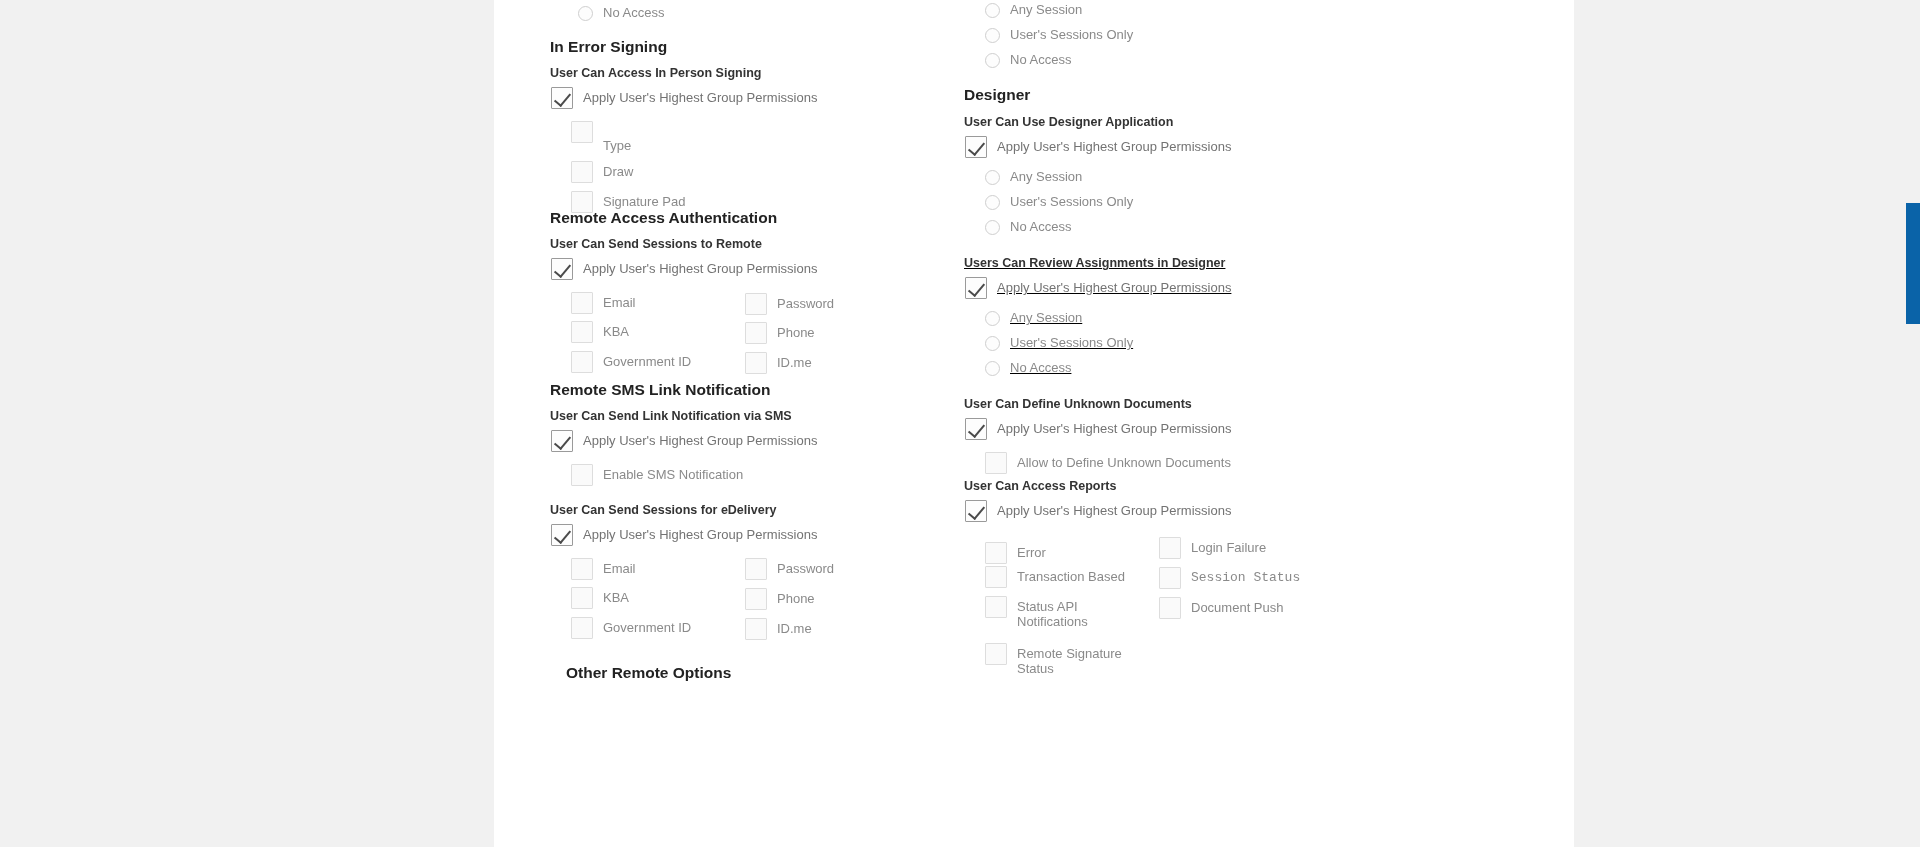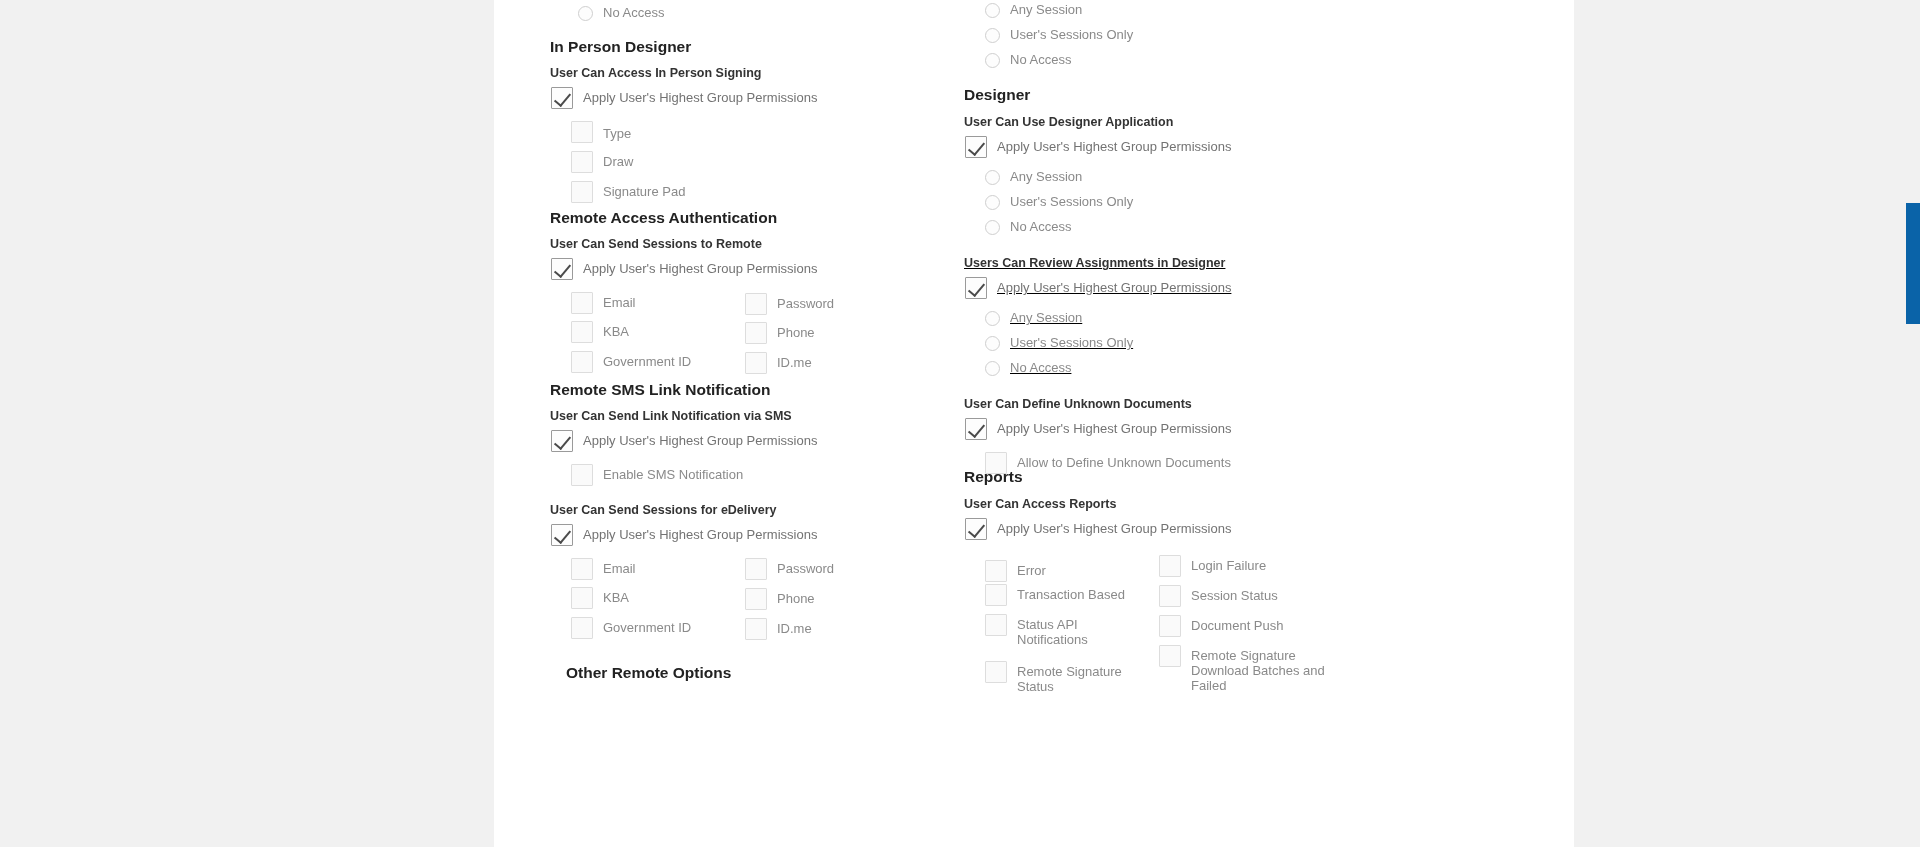--- a/index.html
+++ b/index.html
@@ -107,30 +107,30 @@
   <div class="content-panel">
 
     <div class="col col-left">
 
       <div class="opt-row" style="position:absolute; left:28px; top:5px;">
         <span class="radio"></span>
         <span class="opt-label dim">No Access</span>
       </div>
 
       <div style="position:absolute; left:0; top:38px;">
-        <div class="section-title">In Person Designer</div>
+        <div class="section-title">In Error Signing</div>
         <div class="field-label" style="margin-top:10px;">User Can Access In Person Signing</div>
         <div class="opt-row" style="margin-top:7px; margin-left:1px;">
           <span class="cbox checked"></span>
           <span class="opt-label strong" style="margin-top:3px;">Apply User's Highest Group Permissions</span>
         </div>
         <div style="margin-top:12px; margin-left:21px;">
           <div class="opt-row" style="margin-bottom:8px;">
             <span class="cbox disabled"></span>
-            <span class="opt-label dim" style="margin-top:5px;">Type</span>
+            <span class="opt-label dim" style="margin-top:17px;">Type</span>
           </div>
           <div class="opt-row" style="margin-bottom:8px;">
             <span class="cbox disabled"></span>
             <span class="opt-label dim" style="margin-top:3px;">Draw</span>
           </div>
           <div class="opt-row">
             <span class="cbox disabled"></span>
             <span class="opt-label dim" style="margin-top:3px;text-align:center;">Signature Pad</span>
           </div>
         </div>
@@ -299,21 +299,20 @@
           <div style="margin-top:12px; margin-left:21px;">
             <div class="opt-row">
               <span class="cbox disabled"></span>
               <span class="opt-label dim" style="margin-top:3px;">Allow to Define Unknown Documents</span>
             </div>
           </div>
         </div>
       </div>
 
       <div style="position:absolute; left:0; top:468px;">
-        <div class="section-title">Reports</div>
         <div class="field-label" style="margin-top:11px;">User Can Access Reports</div>
         <div class="opt-row" style="margin-top:7px; margin-left:1px;">
           <span class="cbox checked"></span>
           <span class="opt-label strong" style="margin-top:3px;">Apply User's Highest Group Permissions</span>
         </div>
 
         <div style="position:relative; margin-top:14px; margin-left:21px; width:420px; height:130px;">
 
           <div class="opt-row" style="position:absolute; left:0; top:6px; width:165px;">
             <span class="cbox disabled"></span>
@@ -331,29 +330,25 @@
             <span class="cbox disabled"></span>
             <span class="opt-label dim" style="margin-top:3px;">Remote Signature Status</span>
           </div>
 
           <div class="opt-row" style="position:absolute; left:174px; top:1px; width:180px;">
             <span class="cbox disabled"></span>
             <span class="opt-label dim" style="margin-top:3px;">Login Failure</span>
           </div>
           <div class="opt-row" style="position:absolute; left:174px; top:31px; width:180px;">
             <span class="cbox disabled"></span>
-            <span class="opt-label dim" style="margin-top:3px;">Session Status</span>
+            <span class="opt-label dim" style="margin-top:3px;font-family:Liberation Mono, monospace;">Session Status</span>
           </div>
           <div class="opt-row" style="position:absolute; left:174px; top:61px; width:180px;">
             <span class="cbox disabled"></span>
             <span class="opt-label dim" style="margin-top:3px;">Document Push</span>
-          </div>
-          <div class="opt-row" style="position:absolute; left:174px; top:91px; width:190px;">
-            <span class="cbox disabled"></span>
-            <span class="opt-label dim" style="margin-top:3px;">Remote Signature Download Batches and Failed</span>
           </div>
         </div>
       </div>
 
     </div>
 
   </div>
 
   <div class="blue-tab"></div>
   <div class="scroll-track"></div>

